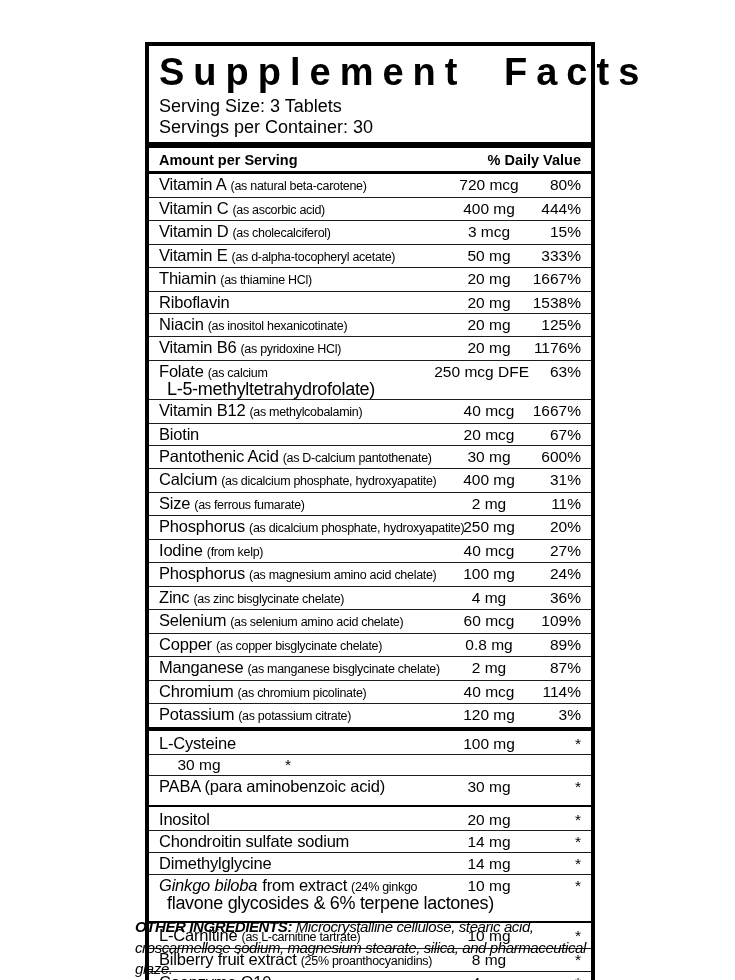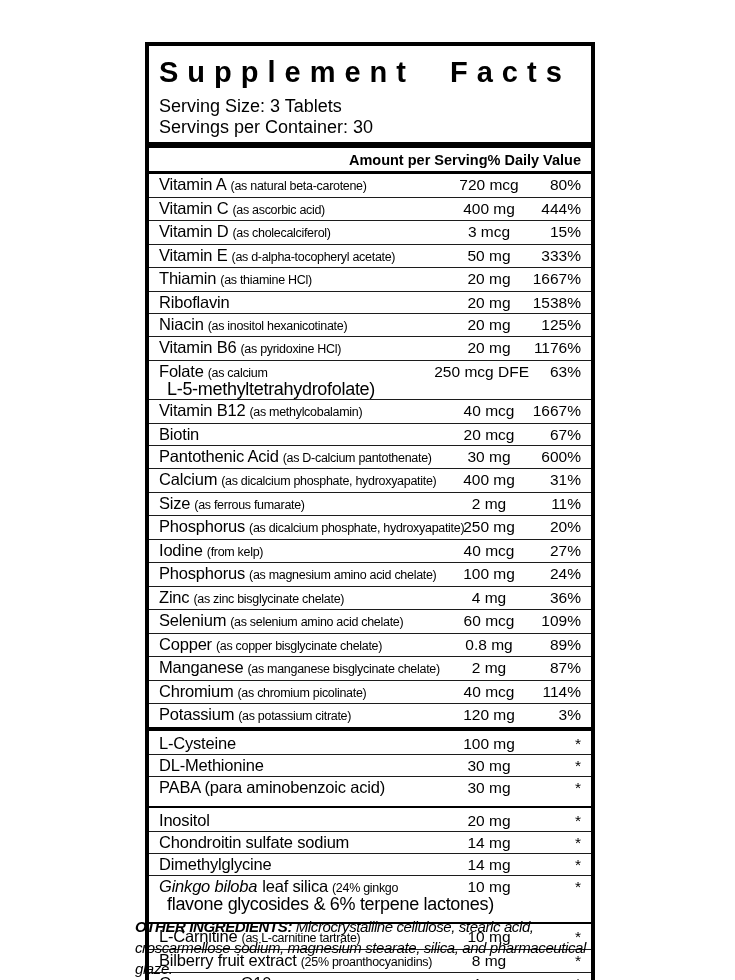--- a/index.html
+++ b/index.html
@@ -6,27 +6,27 @@
   body{
     width:735px;height:980px;background:#ffffff;position:relative;
     font-family:"Liberation Sans","DejaVu Sans",sans-serif;color:#000;
     -webkit-font-smoothing:antialiased;
   }
   .facts-box{
     position:absolute;left:145px;top:42px;width:450px;box-sizing:border-box;
     border:4px solid #000;background:#fff;padding:4px 0 0;
   }
   .sf-title{
-    font-weight:bold;font-size:29px;letter-spacing:9px;word-spacing:18px;
+    font-weight:bold;font-size:38px;letter-spacing:9px;word-spacing:18px;
     white-space:nowrap;margin:5px 0 7px 10px;line-height:34px;
   }
   .serving{font-size:18px;line-height:21px;margin:0 10px;}
   .bar-thick{height:6px;background:#000;margin-top:4px;}
   .hdr-row{
-    display:flex;justify-content:flex-end;align-items:baseline;
+    display:flex;justify-content:space-between;align-items:baseline;
     font-weight:bold;font-size:14.5px;padding:4px 10px 3px;
     border-bottom:3px solid #000;
   }
   .rows{}
   .row{
     display:flex;align-items:baseline;
     border-bottom:1px solid #1c1c1c;padding:1px 10px;
   }
   .cell-name{flex:1 1 auto;min-width:0;white-space:nowrap;
     font-size:16.5px;letter-spacing:-0.2px;line-height:18.5px;}
@@ -174,21 +174,20 @@
     <div class="cell-name"><span class="l1"><span class="nm">Potassium</span><span class="dt">(as potassium citrate)</span></span></div>
     <div class="cell-amt">120 mg</div>
     <div class="cell-dv">3%</div>
   </div>
       <div class="row div-thin">
     <div class="cell-name"><span class="l1"><span class="nm">L-Cysteine</span></span></div>
     <div class="cell-amt">100 mg</div>
     <div class="cell-dv">*</div>
   </div>
       <div class="row div-thin">
-    <div class="cell-name"><span class="l1"><span class="nm">DL-Methionine</span></span></div>
     <div class="cell-amt">30 mg</div>
     <div class="cell-dv">*</div>
   </div>
       <div class="row div-medium">
     <div class="cell-name"><span class="l1"><span class="nm">PABA (para aminobenzoic acid)</span></span></div>
     <div class="cell-amt">30 mg</div>
     <div class="cell-dv">*</div>
   </div>
       <div class="row div-thin">
     <div class="cell-name"><span class="l1"><span class="nm">Inositol</span></span></div>
@@ -199,21 +198,21 @@
     <div class="cell-name"><span class="l1"><span class="nm">Chondroitin sulfate sodium</span></span></div>
     <div class="cell-amt">14 mg</div>
     <div class="cell-dv">*</div>
   </div>
       <div class="row div-thin">
     <div class="cell-name"><span class="l1"><span class="nm">Dimethylglycine</span></span></div>
     <div class="cell-amt">14 mg</div>
     <div class="cell-dv">*</div>
   </div>
       <div class="row div-medium">
-    <div class="cell-name"><span class="l1"><span class="nm-i">Ginkgo biloba</span><span class="nm">leaf silica</span><span class="dt">(24% ginkgo</span></span><span class="line2">flavone glycosides &amp; 6% terpene lactones)</span></div>
+    <div class="cell-name"><span class="l1"><span class="nm-i">Ginkgo biloba</span><span class="nm">from extract</span><span class="dt">(24% ginkgo</span></span><span class="line2">flavone glycosides &amp; 6% terpene lactones)</span></div>
     <div class="cell-amt">10 mg</div>
     <div class="cell-dv">*</div>
   </div>
       <div class="row div-thin">
     <div class="cell-name"><span class="l1"><span class="nm">L-Carnitine</span><span class="dt">(as L-carnitine tartrate)</span></span></div>
     <div class="cell-amt">10 mg</div>
     <div class="cell-dv">*</div>
   </div>
       <div class="row div-thin">
     <div class="cell-name"><span class="l1"><span class="nm">Bilberry fruit extract</span><span class="dt">(25% proanthocyanidins)</span></span></div>

